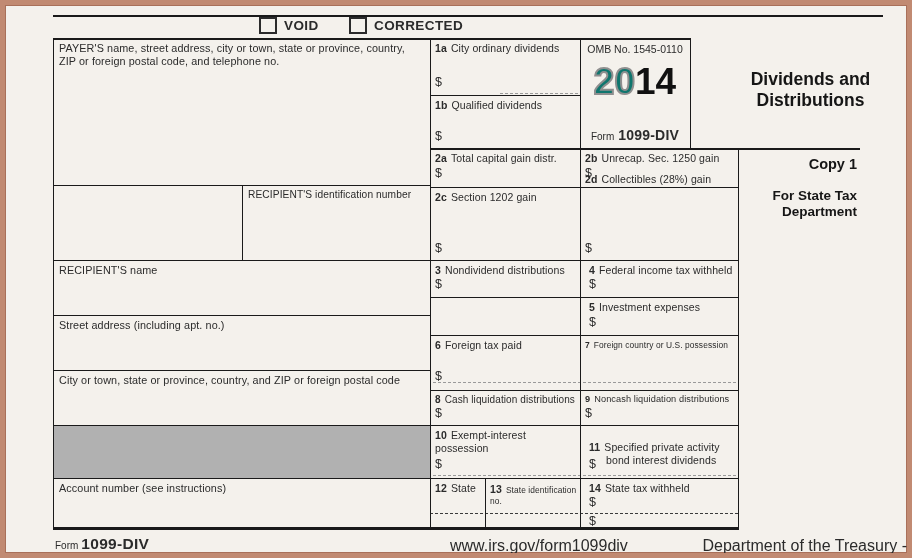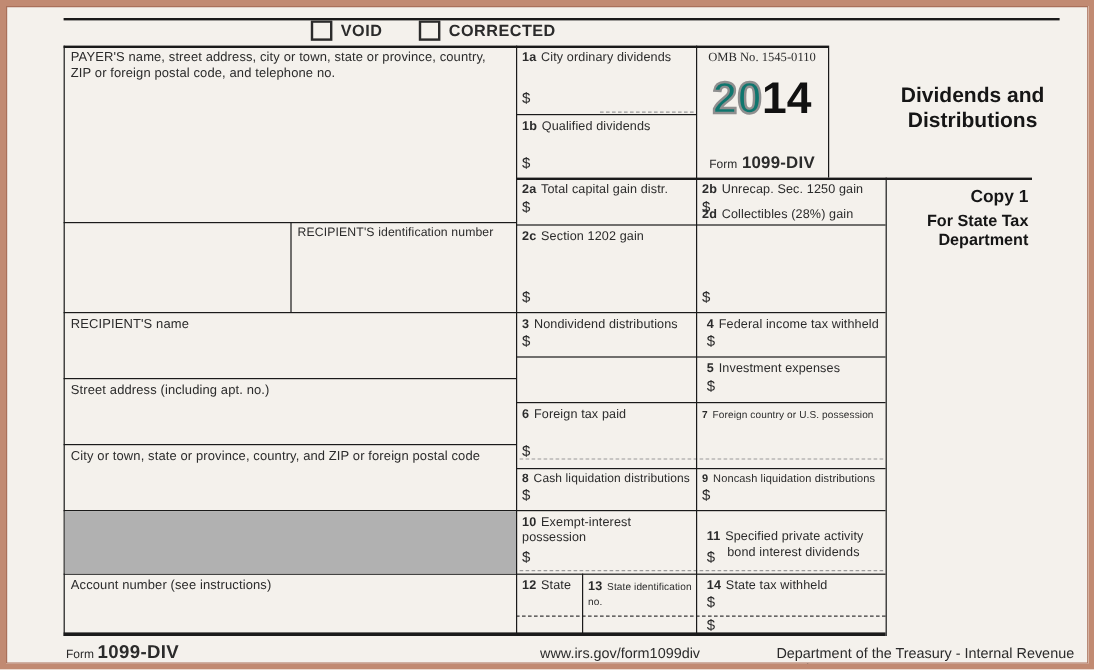--- a/index.html
+++ b/index.html
@@ -19,33 +19,33 @@
   .lbl b{margin-right:4px;}
   .sm{font-size:8.4px;}
   .m9{font-size:9.2px;}
   .m10{font-size:10px;}
   .amt{position:absolute;font-size:12.5px;cursor:text;}
   .field{position:absolute;cursor:text;}
   .grayrect{position:absolute;background:#b1b1b1;}
   .chkrow{position:absolute;display:flex;align-items:center;gap:7px;}
   .chk{width:14px;height:13px;border:2px solid #2b2b2b;background:#f4f1ec;display:inline-block;}
   .chklabel{font-size:13.5px;font-weight:600;letter-spacing:.4px;}
-  .omb{position:absolute;font-size:10.5px;text-align:center;font-family:Liberation Serif, serif;}
+  .omb{position:absolute;font-size:10.5px;text-align:center;}
   .year{position:absolute;text-align:center;font-weight:bold;font-size:37px;letter-spacing:0;}
   .year .outline{color:#0f766e;-webkit-text-stroke:2px #8f8f8f;}
   .year .solid{color:#111;}
   .formline{position:absolute;text-align:center;font-size:10px;}
   .formline b{font-size:14px;letter-spacing:.2px;margin-left:4px;}
   .title{position:absolute;font-weight:bold;font-size:17.5px;line-height:1.2;text-align:center;color:#161616;}
   .copy{position:absolute;text-align:right;font-weight:bold;color:#161616;}
-  .copy .c1{font-size:14.5px;display:block;margin-bottom:4px;}
+  .copy .c1{font-size:14.5px;display:block;margin-bottom:16px;}
   .copy .c2{font-size:13.5px;display:block;line-height:1.2;}
   .footer-form{position:absolute;font-size:10px;}
   .footer-form b{font-size:15.5px;letter-spacing:.3px;margin-left:3px;}
-  .footer-txt{position:absolute;font-size:12px;}
+  .footer-txt{position:absolute;font-size:16px;text-align:right;}
 </style>
 </head>
 <body>
 
 <div class="frame">
 
   <div class="hline" style="left:48px;top:10px;width:830px;height:2px"></div>
 
   <div class="chkrow" style="left:254px;top:12px">
     <span class="chk"></span>

